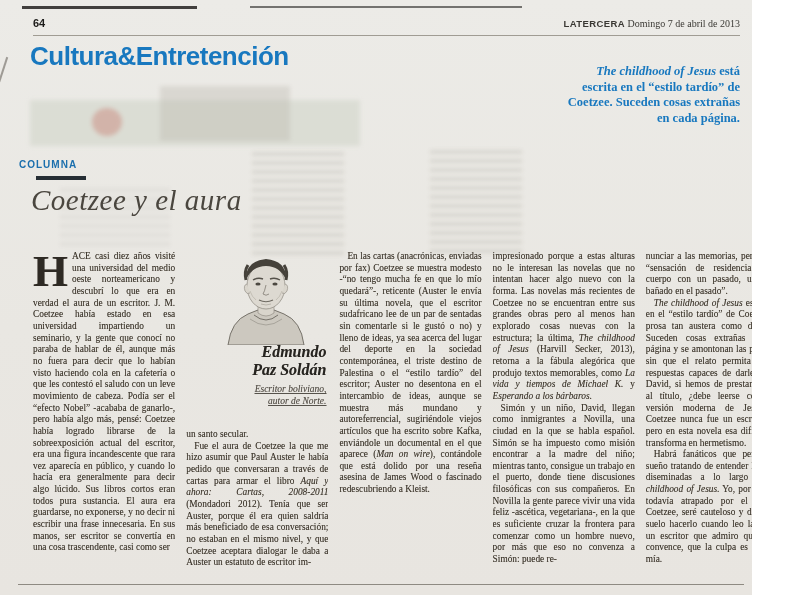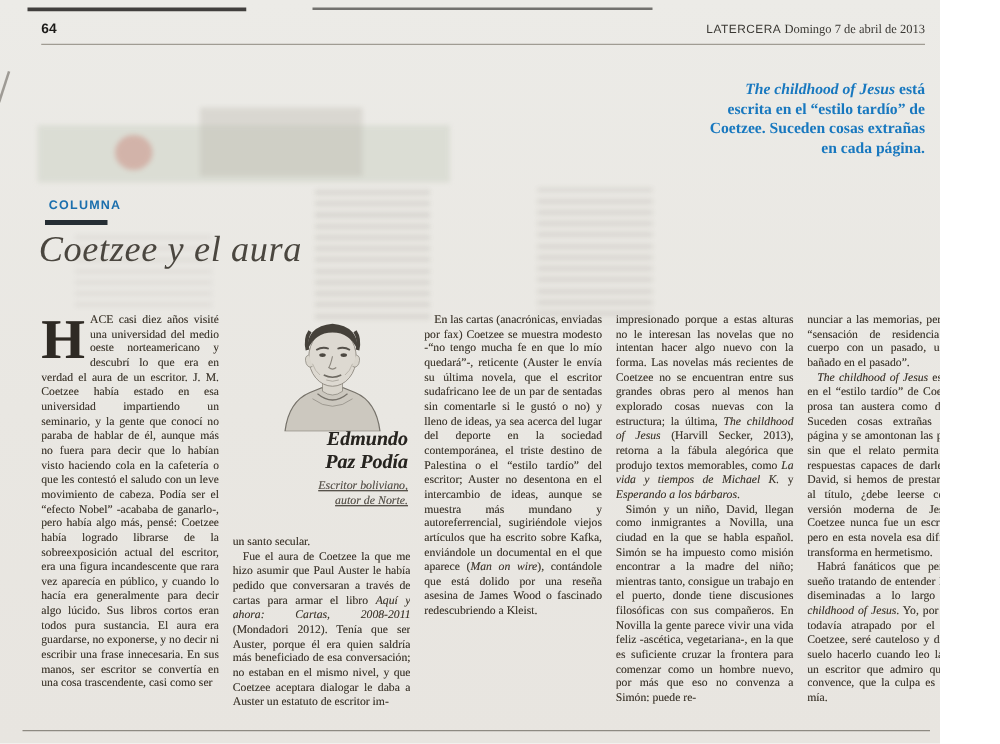--- a/index.html
+++ b/index.html
@@ -23,31 +23,31 @@
   .ghost-red{left:92px;top:108px;width:30px;height:28px;border-radius:50%;background:#c05548;opacity:.30;}
   .ghost-noise{left:160px;top:86px;width:130px;height:55px;background:#b6b2a8;opacity:.32;}
   .ghost-lines{background:repeating-linear-gradient(to bottom,rgba(115,110,100,.20) 0 4px,transparent 4px 9px);opacity:.75;}
   .ghost-col-a{left:252px;top:152px;width:92px;height:105px;}
   .ghost-col-b{left:430px;top:150px;width:92px;height:108px;}
   .ghost-col-c{left:60px;top:188px;width:110px;height:60px;opacity:.4;}
   
   .page-number{position:absolute;left:33px;top:17px;font-family:"Liberation Sans",sans-serif;
     font-weight:bold;font-size:11px;color:#1c1b19;}
   .masthead-date{position:absolute;right:12px;top:18px;font-size:10px;color:#3a3833;}
-  .masthead{font-family:"Liberation Sans",sans-serif;font-weight:normal;letter-spacing:.4px;font-size:9.5px;padding-left:44px;}
+  .masthead{font-family:"Liberation Sans",sans-serif;font-weight:bold;letter-spacing:.4px;font-size:9.5px;padding-left:44px;}
   .top-rule{position:absolute;left:33px;right:12px;top:35px;height:1px;background:#a09c93;}
   .section-title{position:absolute;left:30px;top:41px;
     font-family:"Liberation Sans",sans-serif;font-weight:bold;font-size:26px;
     letter-spacing:-0.5px;color:#1878bf;}
   
   .pull-quote{position:absolute;right:12px;top:64px;width:178px;text-align:right;
     color:#1878bf;font-weight:bold;font-size:12.5px;line-height:15.5px;}
   .pull-quote em{font-style:italic;}
   
-  .kicker{position:absolute;left:39px;top:159px;font-family:"Liberation Sans",sans-serif;
+  .kicker{position:absolute;left:19px;top:159px;font-family:"Liberation Sans",sans-serif;
     font-weight:bold;font-size:10px;letter-spacing:1px;color:#1b6fad;}
   .kicker-rule{position:absolute;left:36px;top:176px;width:50px;height:3.5px;background:#262e34;}
   .article-title{position:absolute;left:31px;top:184px;font-style:italic;
     font-size:29px;color:#4a463f;letter-spacing:.5px;}
   
   .columns{position:absolute;left:33px;top:251px;width:755px;height:333px;
     display:flex;gap:11px;}
   .col{flex:1 1 0;overflow:hidden;font-size:9.35px;line-height:11.65px;
     text-align:justify;color:#3c362c;text-shadow:0 0 .4px rgba(66,56,44,.45);}
   .col p{margin:0;}
@@ -77,20 +77,21 @@
   <div class="ghost ghost-noise"></div>
   <div class="ghost ghost-lines ghost-col-a"></div>
   <div class="ghost ghost-lines ghost-col-b"></div>
   <div class="ghost ghost-lines ghost-col-c"></div>
 
   <div class="page-number">64</div>
   <div class="masthead-date">
     <span class="masthead">LATERCERA</span><span> Domingo 7 de abril de 2013</span>
   </div>
   <div class="top-rule"></div>
+  <div class="section-title">Cultura&amp;Entretención</div>
 
   <div class="pull-quote">
     <em>The childhood of Jesus</em><span> está escrita en el “estilo tardío” de Coetzee. Suceden cosas extrañas en cada página.</span>
   </div>
 
   <div class="kicker">COLUMNA</div>
   <div class="kicker-rule"></div>
   <div class="article-title">Coetzee y el aura</div>
 
   <div class="columns">
@@ -125,21 +126,21 @@
 
           <path d="M52,32 q-1.5,7 -3,9 q3,2.5 6,0" fill="none" stroke="#8a857c" stroke-width=".9"></path>
 
           <path d="M45,47 q7,3.5 14,0" fill="none" stroke="#6d6961" stroke-width="1.2"></path>
           <path d="M47,51 q5,2 10,0" fill="none" stroke="#9b968c" stroke-width=".7" opacity=".8"></path>
 
           <path d="M36,38 q2,6 6,9 M68,38 q-2,6 -6,9" fill="none" stroke="#b3aea4" stroke-width=".8" opacity=".8"></path>
         </svg>
         <div class="author-name">
           <div>Edmundo</div>
-          <div>Paz Podía</div>
+          <div>Paz Soldán</div>
         </div>
         <div class="author-credit">
           <div>Escritor boliviano,</div>
           <div>autor de Norte.</div>
         </div>
       </div>
     <p class=""><span>un santo secular.</span></p>
         <p class="indent"><span>Fue el aura de Coetzee la que me hizo asumir que Paul Auster le había pedido que conversaran a través de cartas para armar el libro </span><em>Aquí y ahora: Cartas, 2008-2011</em><span> (Mondadori 2012). Tenía que ser Auster, porque él era quien saldría más beneficiado de esa conversación; no estaban en el mismo nivel, y que Coetzee aceptara dialogar le daba a Auster un estatuto de escritor im-</span></p>
       </div>
 

